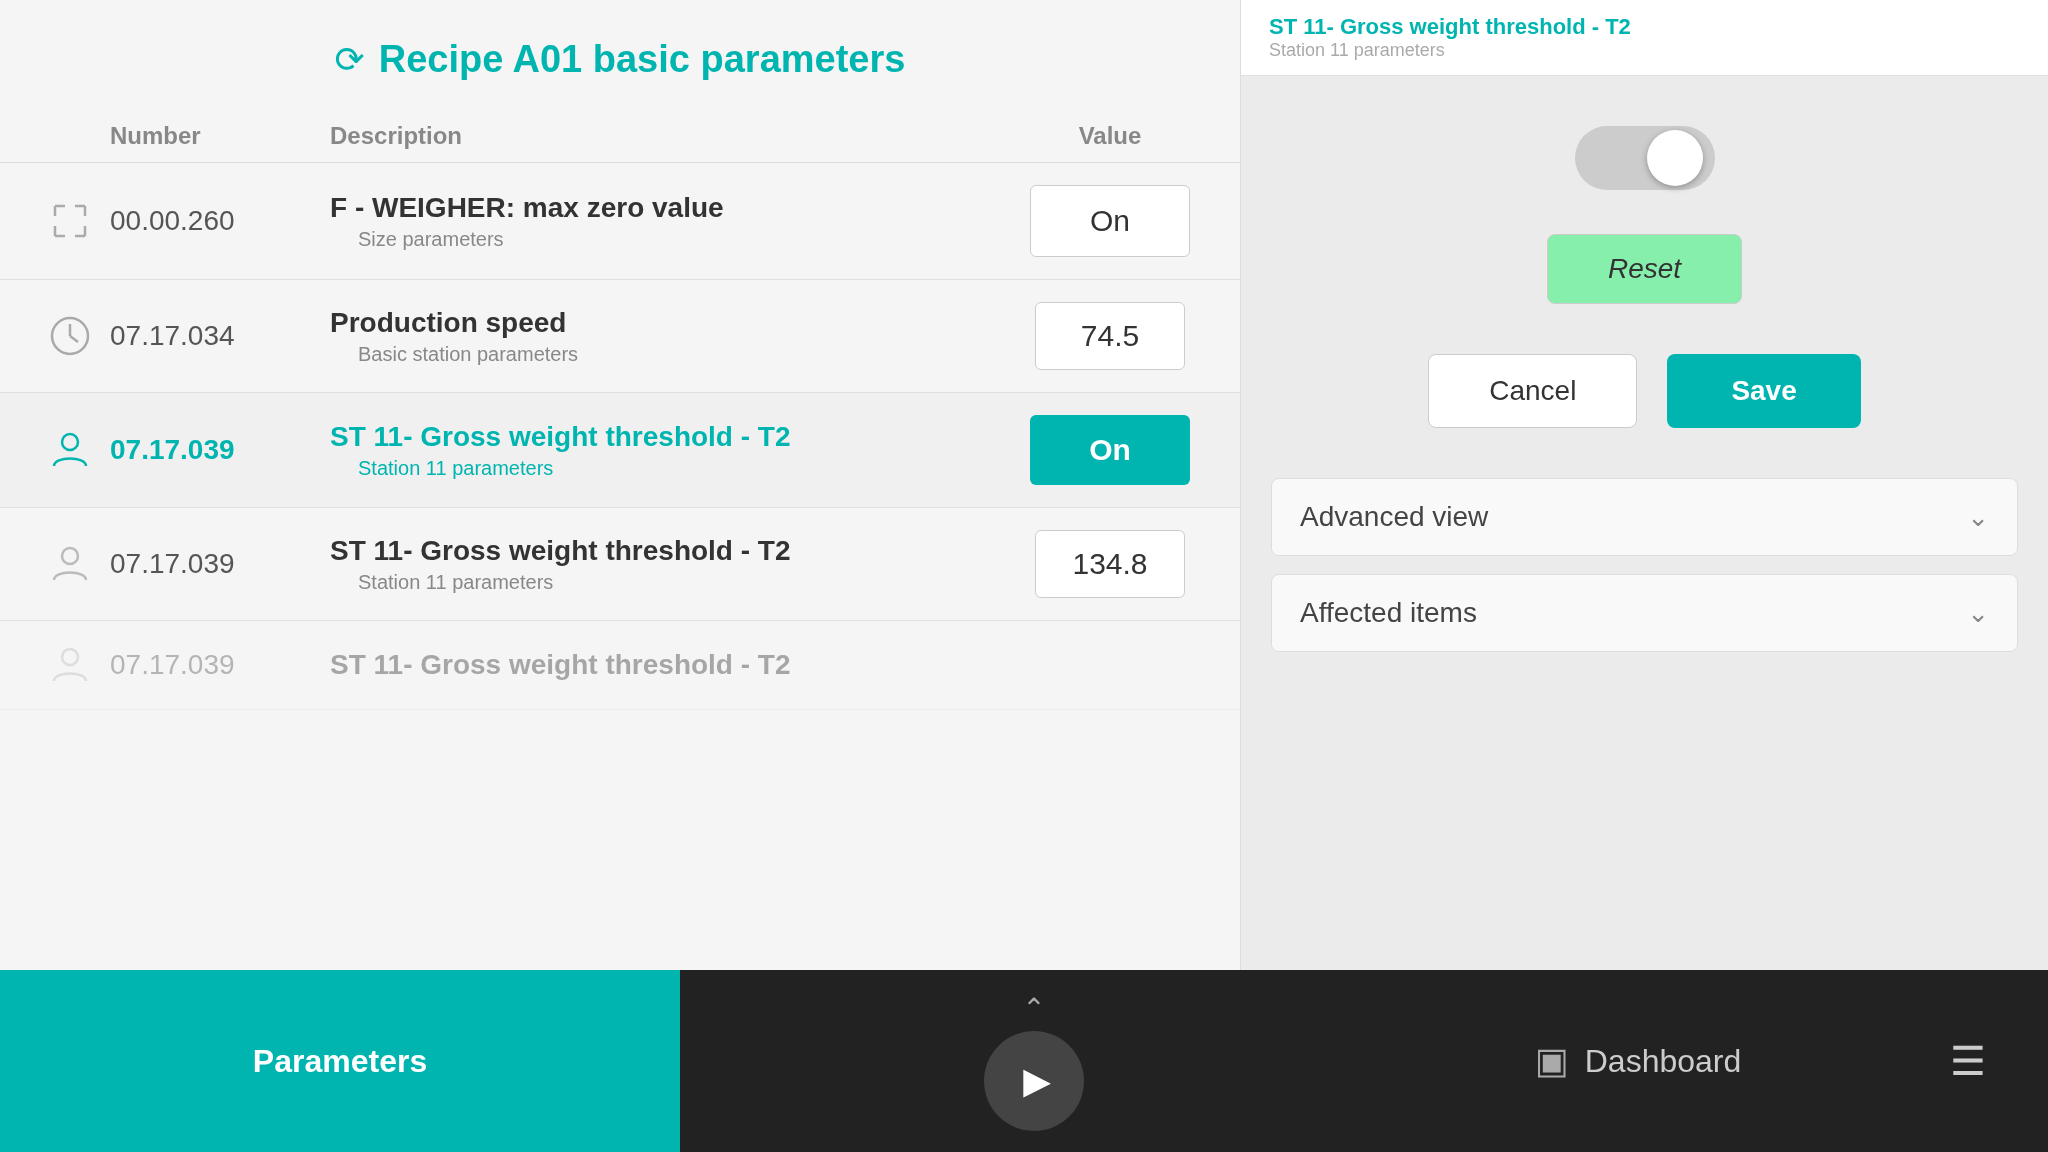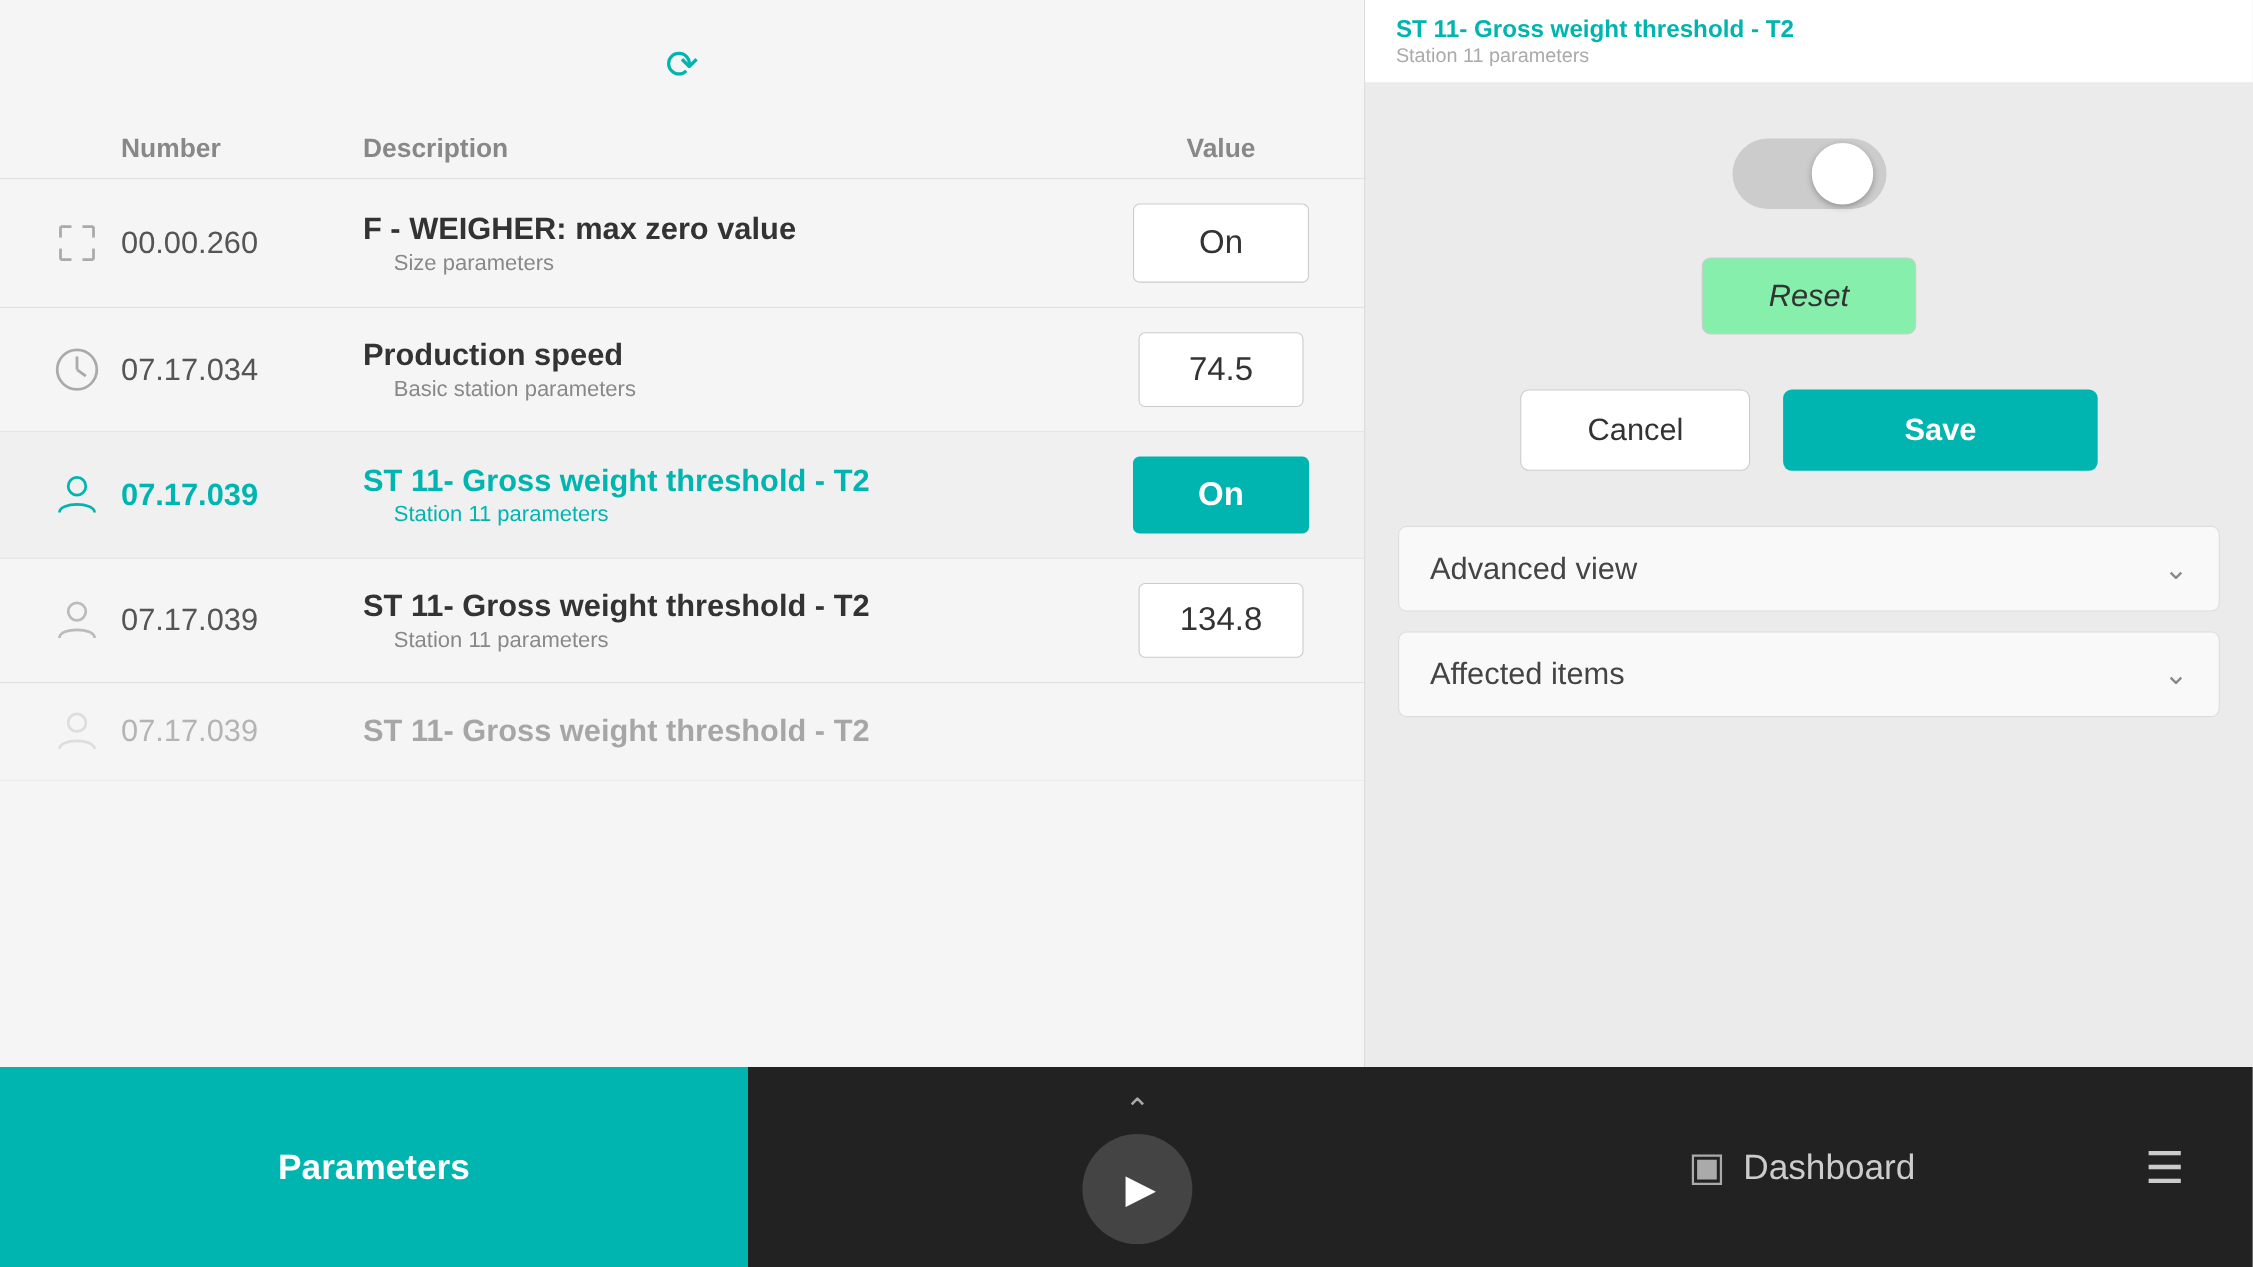--- a/index.html
+++ b/index.html
@@ -272,21 +272,21 @@
       padding: 20px 60px;
       font-size: 28px;
       color: #333;
       cursor: pointer;
       font-weight: 400;
     }
     .save-btn {
       background: #00b5b0;
       border: none;
       border-radius: 8px;
-      padding: 20px 110px;
+      padding: 20px 64px;
       font-size: 28px;
       color: #fff;
       cursor: pointer;
       font-weight: 600;
     }
 
     
     .expand-section {
       margin: 0 30px 18px 30px;
       border: 1px solid #ddd;
@@ -400,20 +400,21 @@
   </style>
 </head>
 <body>
 
 <div class="top-bar"></div>
 
 <div class="main-panel">
 
   <div class="page-title-bar">
     <span class="page-title-icon">⟳</span>
+    <span class="page-title-text">Recipe A01 basic parameters</span>
   </div>
 
   <div class="table-wrapper">
 
     <div class="table-header">
       <div class="table-header-cell"></div>
       <div class="table-header-cell">Number</div>
       <div class="table-header-cell">Description</div>
       <div class="table-header-cell value">Value</div>
     </div>

